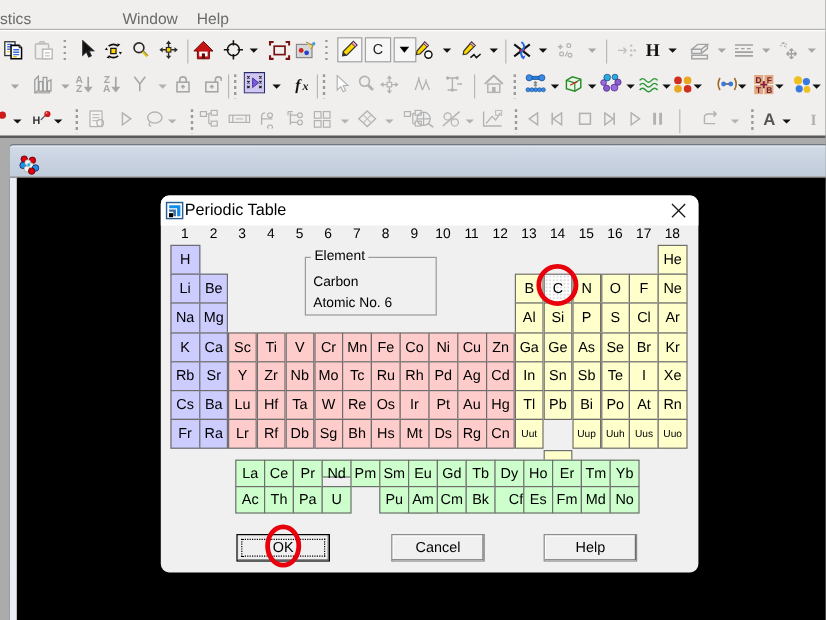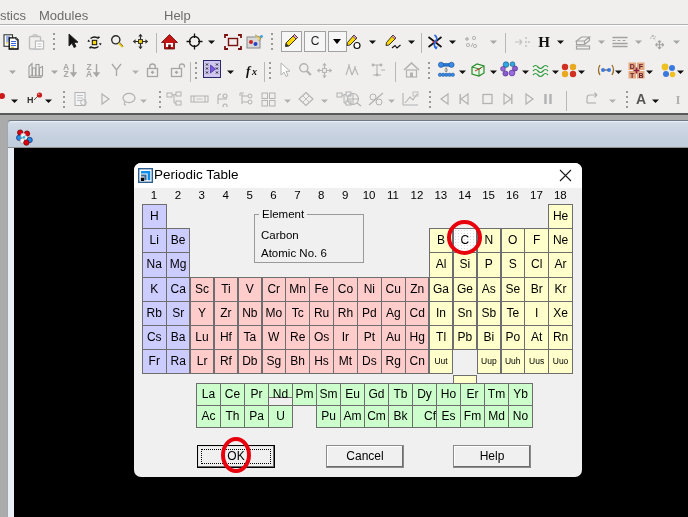--- a/index.html
+++ b/index.html
@@ -34,21 +34,21 @@
 #okfocus { position:absolute; left:3px; top:3px; right:3px; bottom:3px; border:1px dotted #000; }
 .redring { position:absolute; border:4.5px solid #e8000d; border-radius:50%; }
 #doccontent { position:absolute; left:0; top:27px; right:0; bottom:0; background:#000; border-left:6px solid #e9eef4; }
 </style>
 </head>
 <body>
 <div id="app">
   <div id="topbars">
     <div id="menubar">
       <div class="mitem" style="left:0px;">stics</div>
-      <div class="mitem" style="left:39px;">Modules</div>
+      <div class="mitem" style="left:102px;">Window</div>
       <div class="mitem" style="left:164px;">Help</div>
     </div>
     <div id="tbrow1"></div>
     <div id="tbrow2"></div>
     <div id="tbrow3"></div>
   <div style="position:absolute;left:3px;top:34px;"><svg width="16" height="16" viewBox="0 0 16 16">
           <rect x="1" y="0.8" width="8.5" height="11.5" fill="#fff" stroke="#333" stroke-width="1.1"></rect>
           <path d="M3 3 h4 M3 5 h4 M3 7 h2.5" stroke="#3a6ae0" stroke-width="1.2"></path>
           <path d="M3 9 h2" stroke="#d8c020" stroke-width="1.2"></path>
           <path d="M6.2 3.8 H13 L15 5.8 V15 H6.2 Z" fill="#fff" stroke="#000" stroke-width="1.3"></path>

